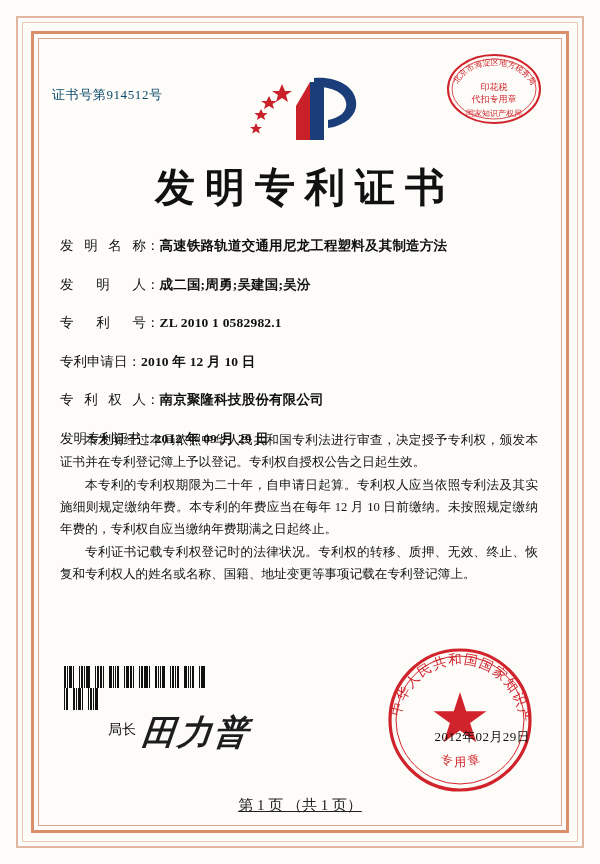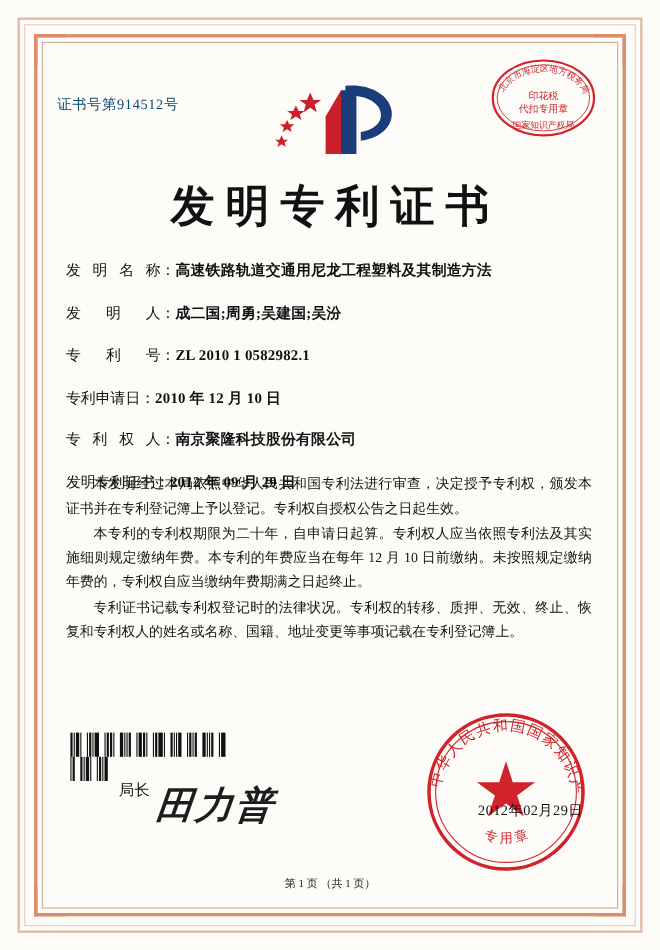--- a/index.html
+++ b/index.html
@@ -181,21 +181,21 @@
     margin-right: 1px;
     vertical-align: top;
   }
 
   
   .sig-row {
     position: absolute;
     left: 60px;
     top: 662px;
     display: flex;
-    align-items: flex-start;
+    align-items: center;
   }
   .sig-label {
     font-size: 14px;
     color: #111;
     margin-right: 6px;
     padding-bottom: 6px;
   }
   .sig-name {
     font-size: 34px;
     color: #1d1d1d;
@@ -226,22 +226,23 @@
     letter-spacing: 0.4px;
   }
 
   
   .footer {
     position: absolute;
     left: 0;
     right: 0;
     top: 748px;
     text-align: center;
-    font-size: 10px;
+    font-size: 15px;
     color: #222;
+    text-decoration: underline;
   }
 </style>
 </head>
 <body>
 
 <div class="page">
 
   <div class="frame-outer"></div>
   <div class="frame-mid"></div>
   <div class="frame-inner"></div>

